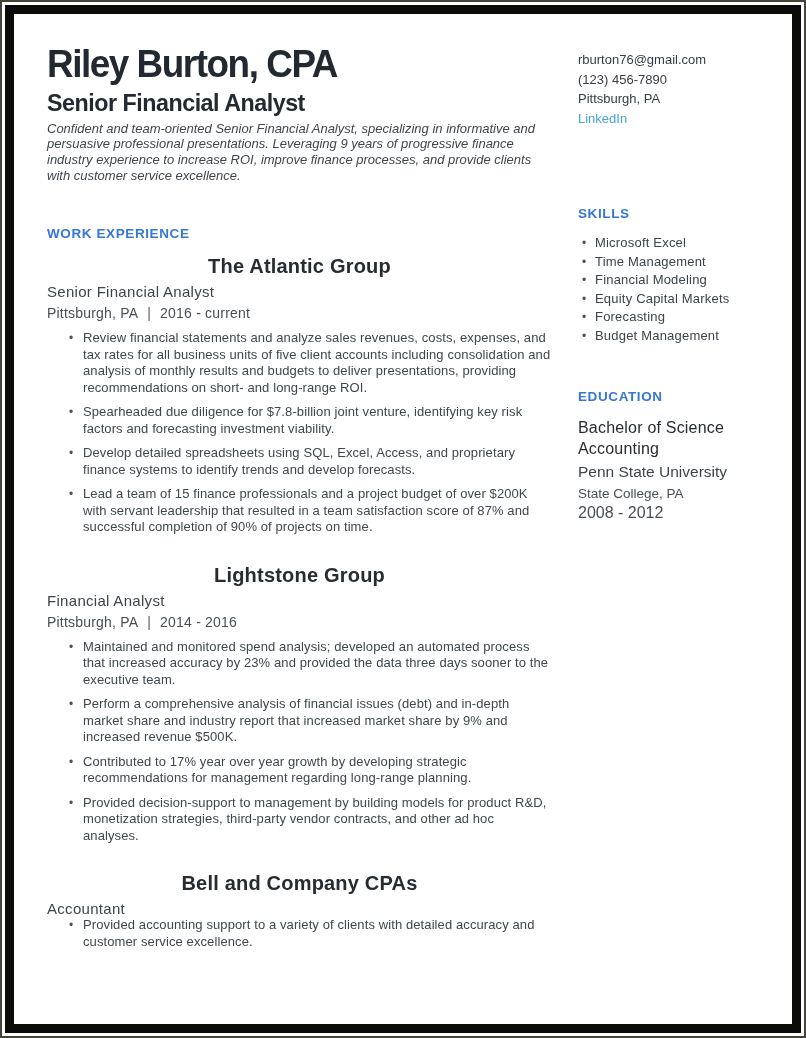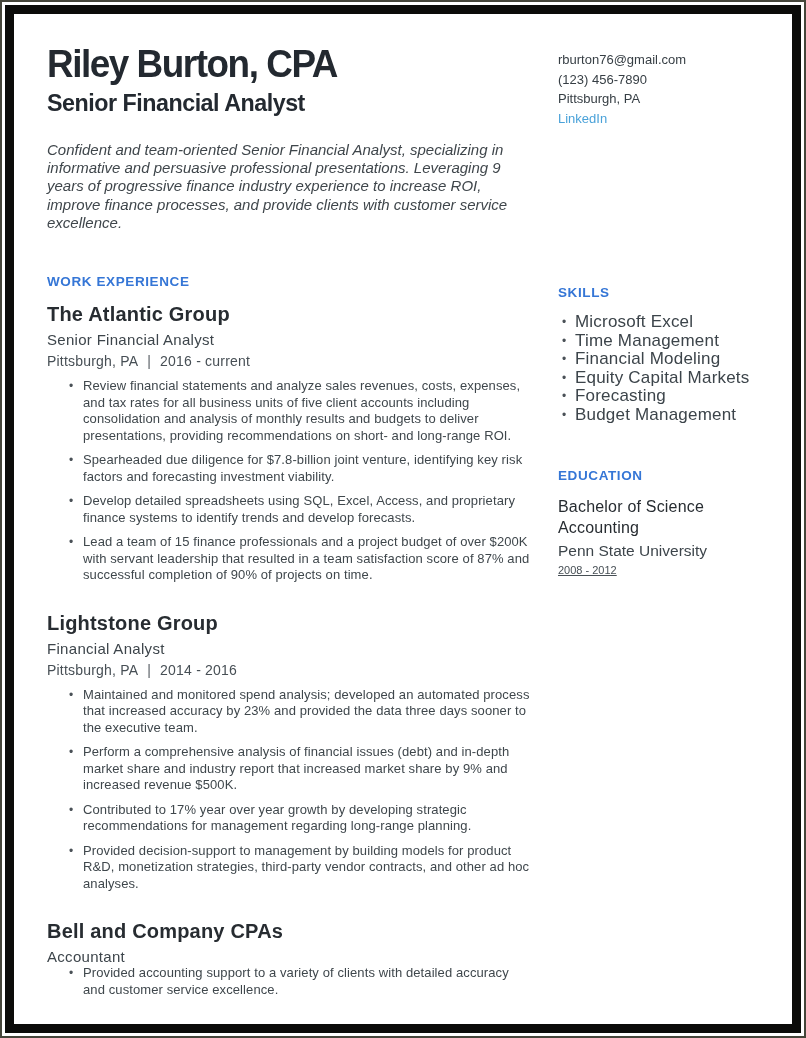--- a/index.html
+++ b/index.html
@@ -10,21 +10,21 @@
     width:806px; height:1038px;
     border:2px solid #45453a;
     padding:3px;
     background:#fff;
     overflow:hidden;
   }
   .page {
     width:100%; height:100%;
     border:9px solid #0b0b09;
     background:#ffffff;
-    padding:30px 32px 20px 33px;
+    padding:30px 12px 20px 33px;
     overflow:hidden;
     display:grid;
     grid-template-columns:1fr 202px;
     column-gap:26px;
     grid-template-rows:auto 1fr;
     align-content:start;
   }
 
   
   .name {
@@ -32,50 +32,50 @@
     letter-spacing:-1.5px; line-height:1.08;
     transform:scaleX(0.97); transform-origin:left;
     white-space:nowrap;
   }
   .headline {
     font-size:24px; font-weight:bold; color:#232930;
     letter-spacing:-0.5px; margin-top:4px; line-height:1.15;
     transform:scaleX(0.97); transform-origin:left;
   }
   .summary {
-    margin-top:24px;
+    margin-top:4px;
     font-style:italic;
-    font-size:15px; line-height:1.22;
+    font-size:13px; line-height:1.22;
     color:#3f464b;
     max-width:492px;
   }
   .contact {
     padding-top:6px;
     font-size:13px; line-height:19px; color:#363e44;
   }
   .contact div { margin-bottom:0.5px; }
   .contact a.link { color:#4aa2d9; text-decoration:none; cursor:pointer; }
 
   
   .sec-heading {
     color:#3576d6;
     font-size:13.5px; font-weight:bold;
     letter-spacing:0.6px;
     margin-bottom:13px;
   }
 
   
   .main-left { margin-top:42px; }
-  .sidebar   { margin-top:53px; }
+  .sidebar   { margin-top:22px; }
 
   .job { margin-bottom:27px; }
   .job:last-child { margin-bottom:0; }
   .company {
     font-size:20px; font-weight:bold; color:#272c31;
-    letter-spacing:0.2px; line-height:1.2;
+    letter-spacing:0.2px; line-height:1.2;text-align:center;
   }
   .job-title {
     font-size:15px; color:#3d454b; margin-top:5px; letter-spacing:0.3px;
   }
   .job-meta {
     font-size:14px; color:#474f55; margin-top:5px; margin-bottom:9px;
     letter-spacing:0.2px;
   }
   .job-meta .pipe { margin:0 9px; color:#5a6167; }
 
@@ -89,37 +89,37 @@
   ul.bullets li::before {
     content:"•";
     position:absolute; left:-14px; top:0;
     color:#4a5157; font-size:12px;
   }
 
   
   ul.skills { list-style:none; padding-left:17px; }
   ul.skills li {
     position:relative;
-    font-size:17px; line-height:18.5px; color:#3c444a;
+    font-size:13px; line-height:18.5px; color:#3c444a;
     letter-spacing:0.2px;
   }
   ul.skills li::before {
     content:"•";
     position:absolute; left:-13px; top:0;
     color:#4a5157; font-size:12px;
   }
 
   .edu-section { margin-top:44px; }
   .edu-degree {
     font-size:16px; font-weight:normal; color:#272c31;
     line-height:21px; letter-spacing:0.2px;
   }
   .edu-school { font-size:15.5px; color:#3d454b; margin-top:3px; line-height:20px; }
   .edu-loc    { font-size:13.5px; color:#474f55; margin-top:2px; line-height:19px; }
-  .edu-dates  { font-size:11px; color:#474f55; line-height:19px;text-decoration:underline; }
+  .edu-dates  { font-size:16px; color:#474f55; line-height:19px; }
 </style>
 </head>
 <body>
 
 <div class="canvas">
   <div class="page">
 
     <div class="header-left">
       <div class="name">Riley Burton, CPA</div>
       <div class="headline">Senior Financial Analyst</div>
@@ -184,18 +184,19 @@
           <li>Equity Capital Markets</li>
           <li>Forecasting</li>
           <li>Budget Management</li>
         </ul>
       </div>
 
       <div class="edu-section">
         <div class="sec-heading">EDUCATION</div>
         <div class="edu-degree">Bachelor of Science Accounting</div>
         <div class="edu-school">Penn State University</div>
+        <div class="edu-loc">State College, PA</div>
         <div class="edu-dates">2008 - 2012</div>
       </div>
     </div>
 
   </div>
 </div>
 
 </body></html>

